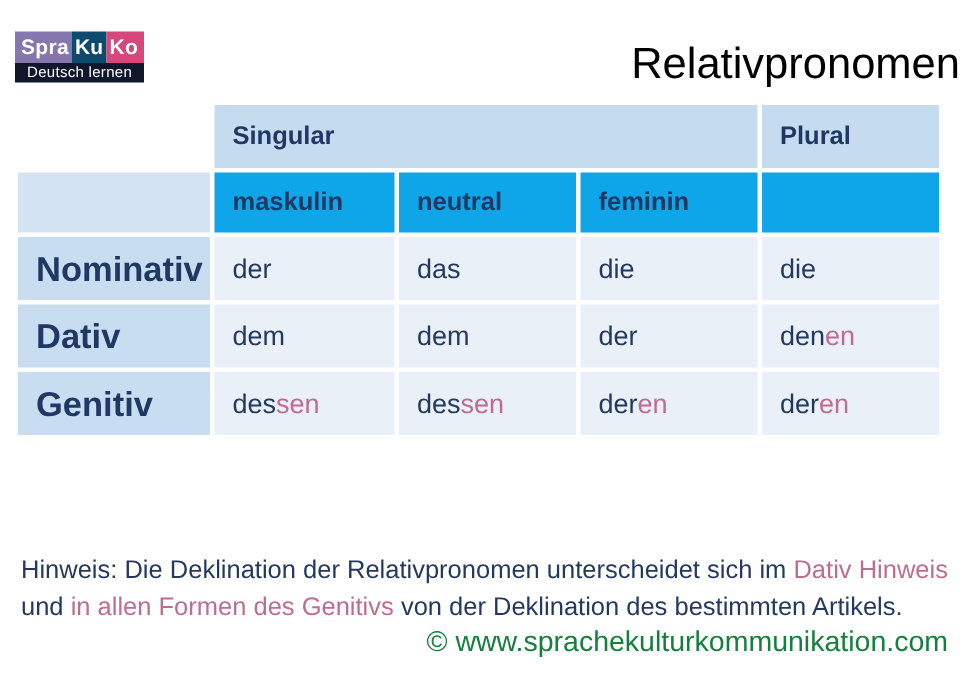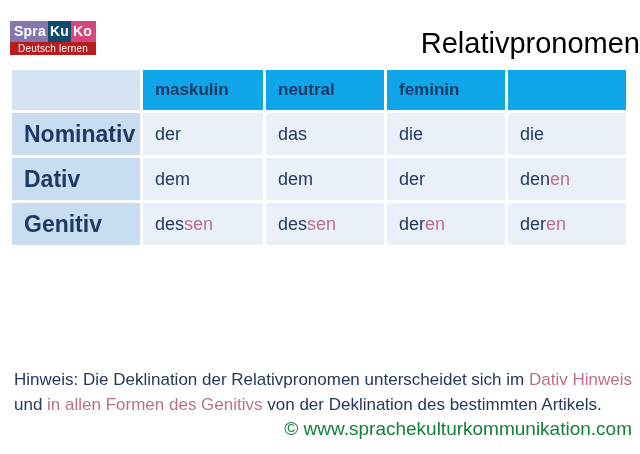--- a/index.html
+++ b/index.html
@@ -12,21 +12,21 @@
   .logo { position:absolute; left:10px; top:5px;margin-top:16px; }
   .logo-top { display:flex; height:21px; }
   .logo-seg {
     color:#ffffff; font-weight:bold; font-size:14px; line-height:21px;
     padding:0 2px; letter-spacing:0.2px;
   }
   .seg-spra { background:#8577AE; padding-left:4px; }
   .seg-ku   { background:#0c4a6e; }
   .seg-ko   { background:#D6487C; padding-right:4px; }
   .logo-bottom {
-    background:#b91c1c; color:#ffffff; font-size:10px; height:13px;
+    background:#0f172a; color:#ffffff; font-size:10px; height:13px;
     line-height:13px; text-align:center; padding:0 2px; letter-spacing:0.2px;
   }
 
   
   .title {
     position:absolute; top:8px; left:0; width:100%; text-align:right;
     font-size:29px; color:#000000; font-weight:400;
   }
 
   
@@ -79,20 +79,25 @@
 
   <table class="grammar-table">
     <colgroup>
       <col style="width:128px">
         <col style="width:120px">
         <col style="width:118px">
         <col style="width:118px">
         <col style="width:118px">
     </colgroup>
     <tbody>
+      <tr class="row-group">
+        <td class="blank"></td>
+        <th class="hdr hdr-singular" colspan="3">Singular</th>
+        <th class="hdr">Plural</th>
+      </tr>
       <tr class="row-sub">
         <td class="corner"></td>
         <th class="subhdr">maskulin</th>
         <th class="subhdr">neutral</th>
         <th class="subhdr">feminin</th>
         <td class="subhdr"></td>
       </tr>
 
       <tr class="row-data">
         <th class="rowhdr">Nominativ</th>

